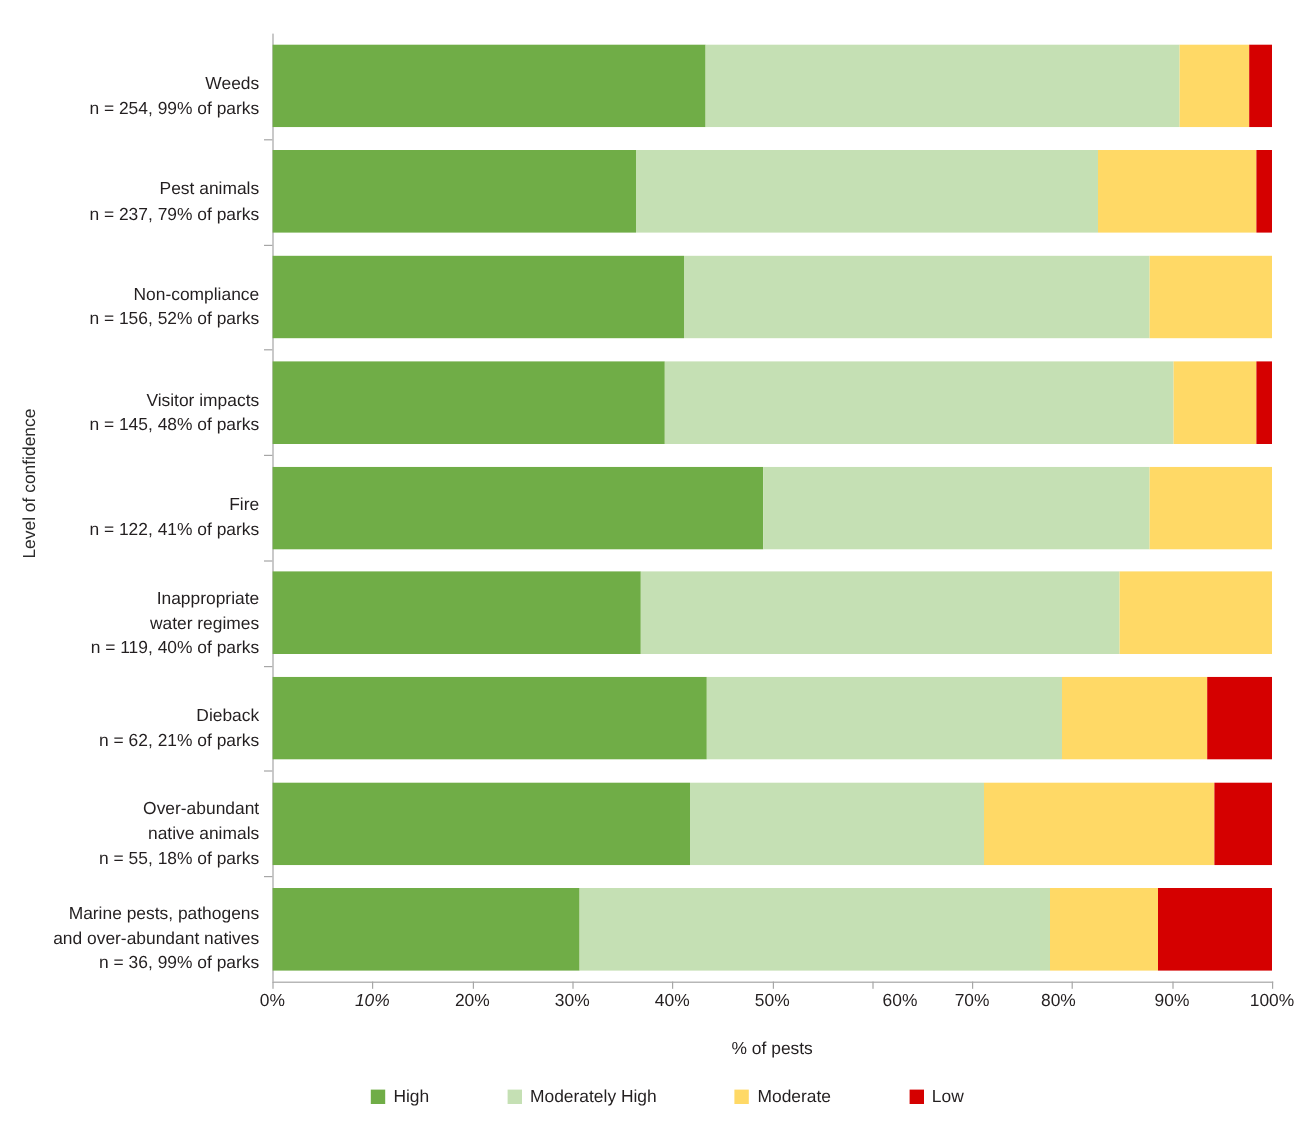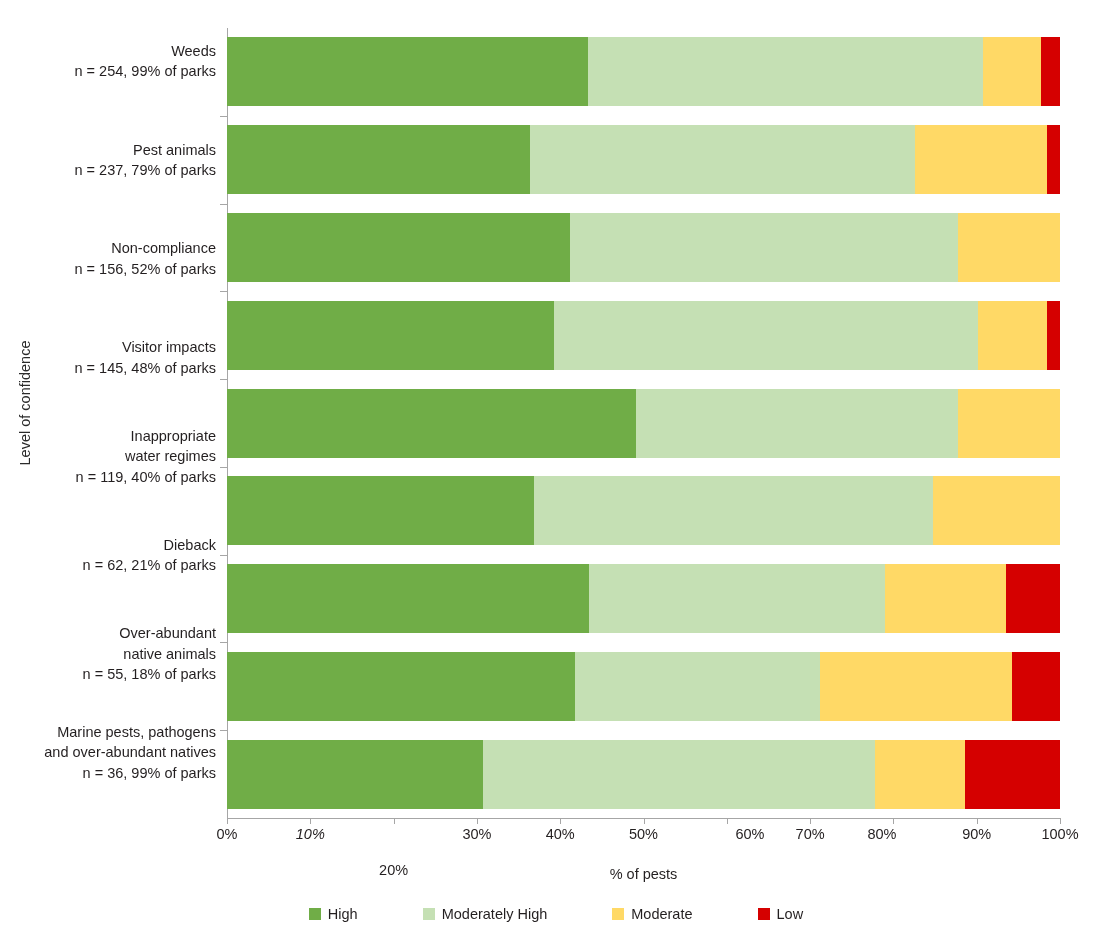--- a/index.html
+++ b/index.html
@@ -93,21 +93,21 @@
     left: -7px;
     width: 7px;
     height: 1px;
     background: #a6a6a6;
   }
 
   
   .cat-labels {
     position: absolute;
     left: 0px;
-    top: 12px;
+    top: 37px;
     width: 218px;
     height: 790px;
     display: flex;
     flex-direction: column;
   }
   .cat-label {
     flex: 1 1 0;
     display: flex;
     flex-direction: column;
     align-items: flex-end;
@@ -202,20 +202,24 @@
         <span class="nm">Pest animals</span>
         <span class="sub">n = 237, 79% of parks</span>
       </div>
       <div class="cat-label">
         <span class="nm">Non-compliance</span>
         <span class="sub">n = 156, 52% of parks</span>
       </div>
       <div class="cat-label">
         <span class="nm">Visitor impacts</span>
         <span class="sub">n = 145, 48% of parks</span>
+      </div>
+      <div class="cat-label">
+        <span class="nm">Fire</span>
+        <span class="sub">n = 122, 41% of parks</span>
       </div>
       <div class="cat-label">
         <span class="nm">Inappropriate
 water regimes</span>
         <span class="sub">n = 119, 40% of parks</span>
       </div>
       <div class="cat-label">
         <span class="nm">Dieback</span>
         <span class="sub">n = 62, 21% of parks</span>
       </div>
@@ -325,21 +329,21 @@
       <div class="x-tick" style="left: 416.5px;"></div>
       <div class="x-tick" style="left: 499.8px;"></div>
       <div class="x-tick" style="left: 583.1px;"></div>
       <div class="x-tick" style="left: 666.4px;"></div>
       <div class="x-tick" style="left: 749.7px;"></div>
       <div class="x-tick" style="left: 833px;"></div>
     </div>
   <div class="x-tick-labels" id="x-tick-labels">
       <div class="x-tick-label" style="left: 0px;">0%</div>
       <div class="x-tick-label" style="left: 83.3px; font-style: italic;">10%</div>
-      <div class="x-tick-label" style="left: 166.6px; margin-top: 36px;">20%</div>
+      <div class="x-tick-label" style="left: 166.6px;">20%</div>
       <div class="x-tick-label" style="left: 249.9px;">30%</div>
       <div class="x-tick-label" style="left: 333.2px;">40%</div>
       <div class="x-tick-label" style="left: 416.5px;">50%</div>
       <div class="x-tick-label" style="left: 523px;">60%</div>
       <div class="x-tick-label" style="left: 583.1px;">70%</div>
       <div class="x-tick-label" style="left: 655px;">80%</div>
       <div class="x-tick-label" style="left: 749.7px;">90%</div>
       <div class="x-tick-label" style="left: 833px;">100%</div>
     </div>
   <div class="x-axis-title">% of pests</div>

